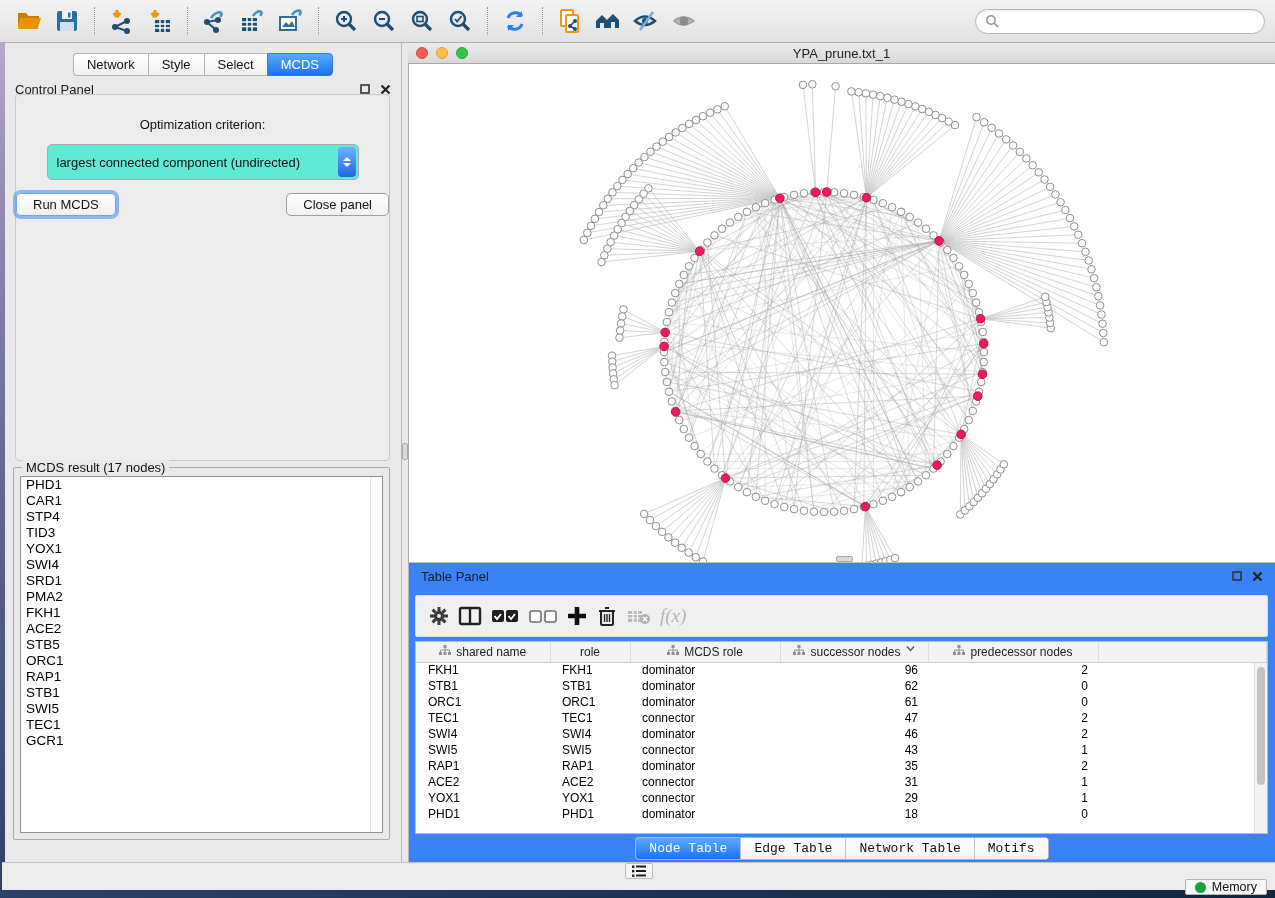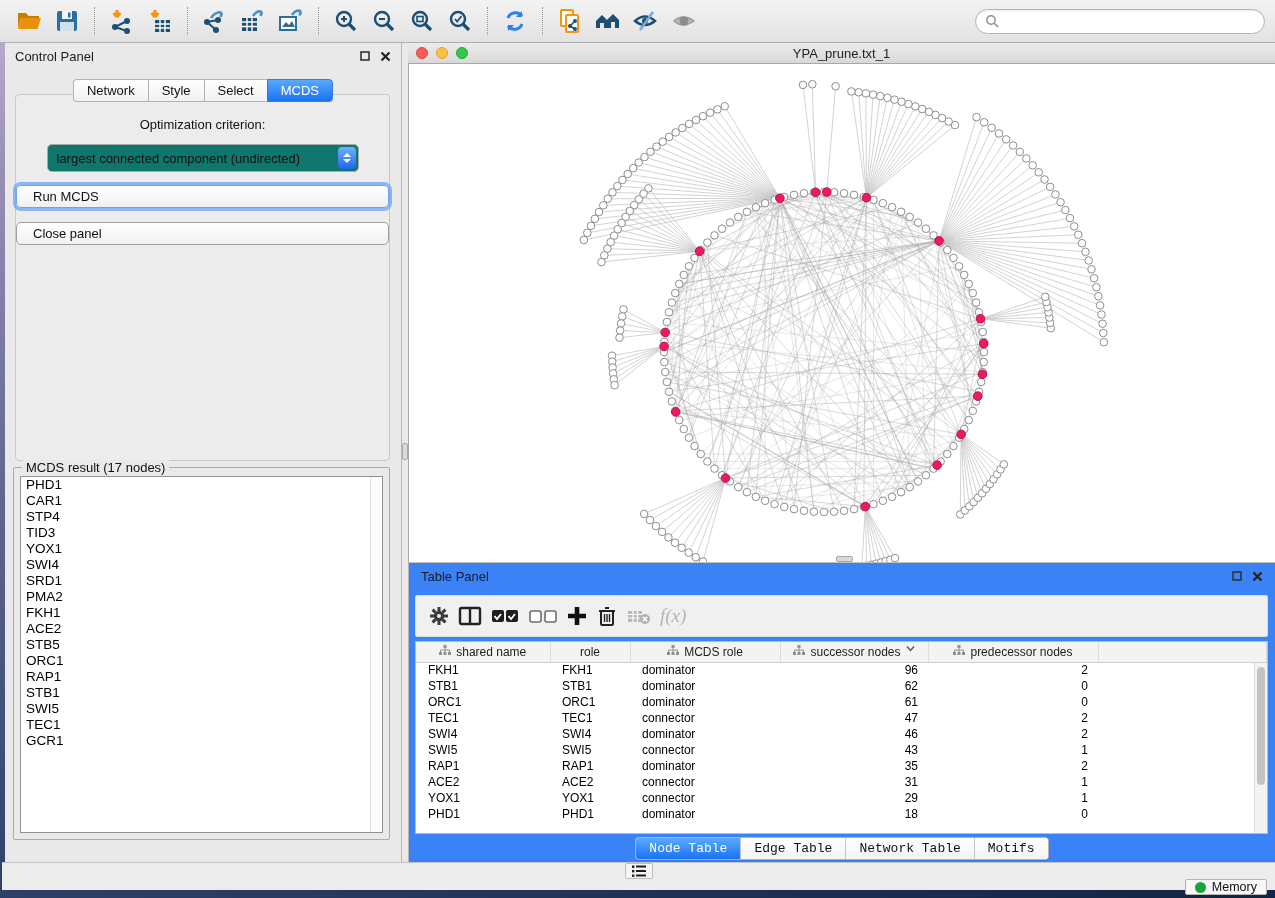--- a/index.html
+++ b/index.html
@@ -27,30 +27,30 @@
   .panel-ctl { margin-left:auto; display:flex; gap:10px; align-items:center; }
   #cp-tabs { display:flex; justify-content:center; margin-top:10px; position:relative; z-index:2; }
   .cp-tab { font-size:13px; padding:3px 13px; background:linear-gradient(#ffffff,#f1f1f1);
     border:1px solid #b3b3b3; border-right:none; color:#111; }
   .cp-tab:first-child { border-radius:4px 0 0 4px; }
   .cp-tab:last-child { border-right:1px solid #b3b3b3; border-radius:0 4px 4px 0; }
   .cp-tab.active { background:linear-gradient(#5aaafe,#1a72f2); color:#fff; border-color:#2f7be0; }
   #cp-box { position:absolute; left:10px; right:11px; top:51px; height:367px;
     background:#ececec; border:1px solid #c9c9c9; border-radius:4px; }
   #opt-label { text-align:center; margin-top:22px; font-size:13px; color:#111; }
-  #criterion-select { position:relative; margin:12px auto 0; width:312px; height:28px; background:#0f766e;
+  #criterion-select { position:relative; margin:12px auto 0; width:312px; height:36px; background:#5eead4;
     border:1px solid #a9a9a9; border-radius:5px; font-size:13px; display:flex; align-items:center;
     padding:0 26px 0 9px; color:#111; }
   #criterion-spinner { position:absolute; right:2px; top:2px; bottom:2px; width:18px; border-radius:4px;
     background:linear-gradient(#6db1fd,#2066e8); display:flex; flex-direction:column;
     align-items:center; justify-content:center; gap:2px; }
   #criterion-spinner i { display:block; width:0; height:0; border-left:4px solid transparent; border-right:4px solid transparent; }
   #criterion-spinner .up { border-bottom:4px solid #fff; }
   #criterion-spinner .dn { border-top:4px solid #fff; }
-  #cp-buttons { display:flex; justify-content:space-between; gap:14px; margin-top:13px;flex-direction:column; }
+  #cp-buttons { display:flex; justify-content:space-between; margin-top:13px; }
   .mac-btn { height:23px; padding:0 16px; font-size:13px; background:linear-gradient(#ffffff,#f0f0f0);
     border:1px solid #9f9f9f; border-radius:5px; color:#111; display:flex; align-items:center; }
   .mac-btn.focused { box-shadow:0 0 0 3px rgba(87,154,248,.65); border-color:#6ea4e8; }
 
   #mcds-fieldset { position:absolute; left:8px; right:11px; top:424px; bottom:22px;
     border:1px solid #ababab; border-radius:2px;padding-left:17px; }
   #mcds-legend { position:absolute; top:-8px; left:8px; background:#e9e9e9; padding:0 4px; font-size:13px; color:#111; }
   #mcds-list { position:absolute; inset:8px 6px 6px 6px; background:#fff; border:1px solid #919191; overflow:hidden; }
   #mcds-scroll { position:absolute; top:0; bottom:0; right:0; width:12px; background:#fcfcfc; border-left:1px solid #e2e2e2; }
   .list-item { font-size:13.5px; line-height:16px; padding-left:5px; color:#000; }
@@ -241,37 +241,37 @@
   <div id="search-wrap">
     <svg width="15" height="15" viewBox="0 0 15 15">
         <circle cx="6" cy="6" r="4.2" fill="none" stroke="#8c8c8c" stroke-width="1.4"></circle>
         <path d="M9.2 9.2 L13 13" stroke="#8c8c8c" stroke-width="1.6"></path>
       </svg>
     <input id="search-input" placeholder="" style="">
   </div>
 </div>
 
 <div id="control-panel">
+  <div id="cp-tabs">
+      <div class="cp-tab">Network</div>
+      <div class="cp-tab">Style</div>
+      <div class="cp-tab">Select</div>
+      <div class="cp-tab active">MCDS</div>
+    </div>
   <div id="cp-header">
     <span id="cp-title">Control Panel</span>
     <span class="panel-ctl">
       <svg width="10" height="10" viewBox="0 0 10 10">
           <rect x="1" y="1" width="8" height="8" fill="none" stroke="#333" stroke-width="1.6"></rect>
         </svg>
       <svg width="11" height="11" viewBox="0 0 11 11">
           <path d="M1.5 1.5 L9.5 9.5 M9.5 1.5 L1.5 9.5" stroke="#222" stroke-width="2.2"></path>
         </svg>
     </span>
   </div>
-  <div id="cp-tabs">
-      <div class="cp-tab">Network</div>
-      <div class="cp-tab">Style</div>
-      <div class="cp-tab">Select</div>
-      <div class="cp-tab active">MCDS</div>
-    </div>
   <div id="cp-box">
     <div id="opt-label">Optimization criterion:</div>
     <div id="criterion-select">
       <span>largest connected component (undirected)</span>
       <span id="criterion-spinner">
           <i class="up"></i>
           <i class="dn"></i>
         </span>
     </div>
     <div id="cp-buttons">

